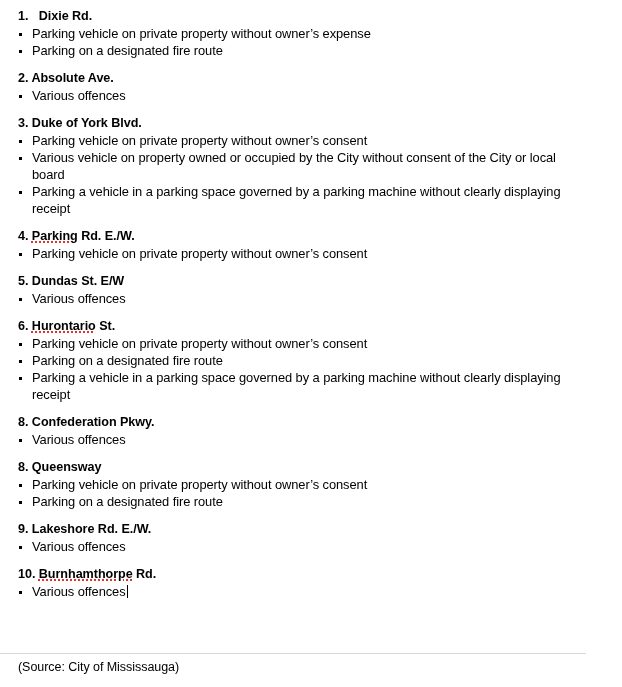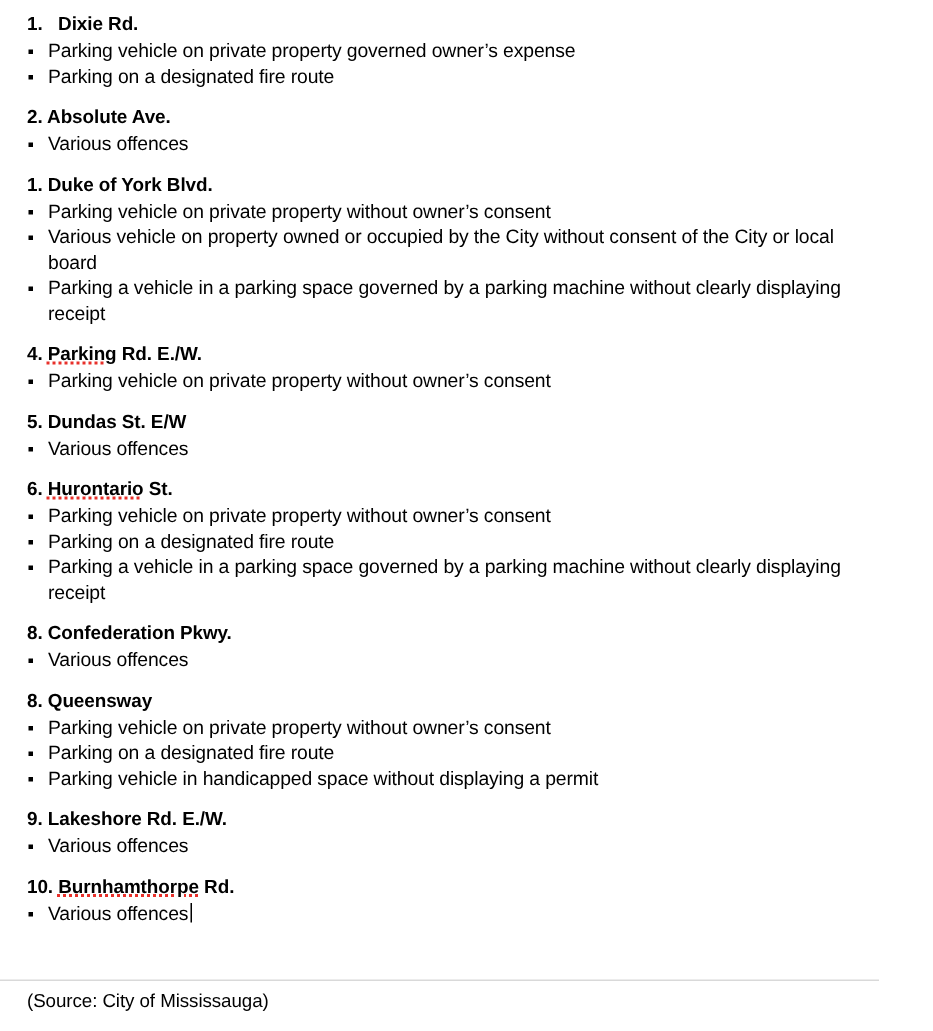--- a/index.html
+++ b/index.html
@@ -95,32 +95,32 @@
   }
 </style>
 </head>
 <body>
 
 <div id="doc">
   <div id="sections-root">
       <div class="section">
         <div class="heading">1.   Dixie Rd.</div>
         <ul class="bullets">
-          <li><span>Parking vehicle on private property governed owner’s expense</span></li>
+          <li><span>Parking vehicle on private property without owner’s expense</span></li>
           <li><span>Parking on a designated fire route</span></li>
         </ul>
       </div>
       <div class="section">
         <div class="heading">2. Absolute Ave.</div>
         <ul class="bullets">
           <li><span>Various offences</span></li>
         </ul>
       </div>
       <div class="section">
-        <div class="heading">1. Duke of York Blvd.</div>
+        <div class="heading">3. Duke of York Blvd.</div>
         <ul class="bullets">
           <li><span>Parking vehicle on private property without owner’s consent</span></li>
           <li><span>Various vehicle on property owned or occupied by the City without consent of the City or local board</span></li>
           <li><span>Parking a vehicle in a parking space governed by a parking machine without clearly displaying receipt</span></li>
         </ul>
       </div>
       <div class="section">
         <div class="heading"><span>4. </span><span class="misspelled">Parking</span><span> Rd. E./W.</span></div>
         <ul class="bullets">
           <li><span>Parking vehicle on private property without owner’s consent</span></li>
@@ -144,21 +144,20 @@
         <div class="heading">8. Confederation Pkwy.</div>
         <ul class="bullets">
           <li><span>Various offences</span></li>
         </ul>
       </div>
       <div class="section">
         <div class="heading">8. Queensway</div>
         <ul class="bullets">
           <li><span>Parking vehicle on private property without owner’s consent</span></li>
           <li><span>Parking on a designated fire route</span></li>
-          <li><span>Parking vehicle in handicapped space without displaying a permit</span></li>
         </ul>
       </div>
       <div class="section">
         <div class="heading">9. Lakeshore Rd. E./W.</div>
         <ul class="bullets">
           <li><span>Various offences</span></li>
         </ul>
       </div>
       <div class="section">
         <div class="heading"><span>10. </span><span class="misspelled">Burnhamthorpe</span><span> Rd.</span></div>

